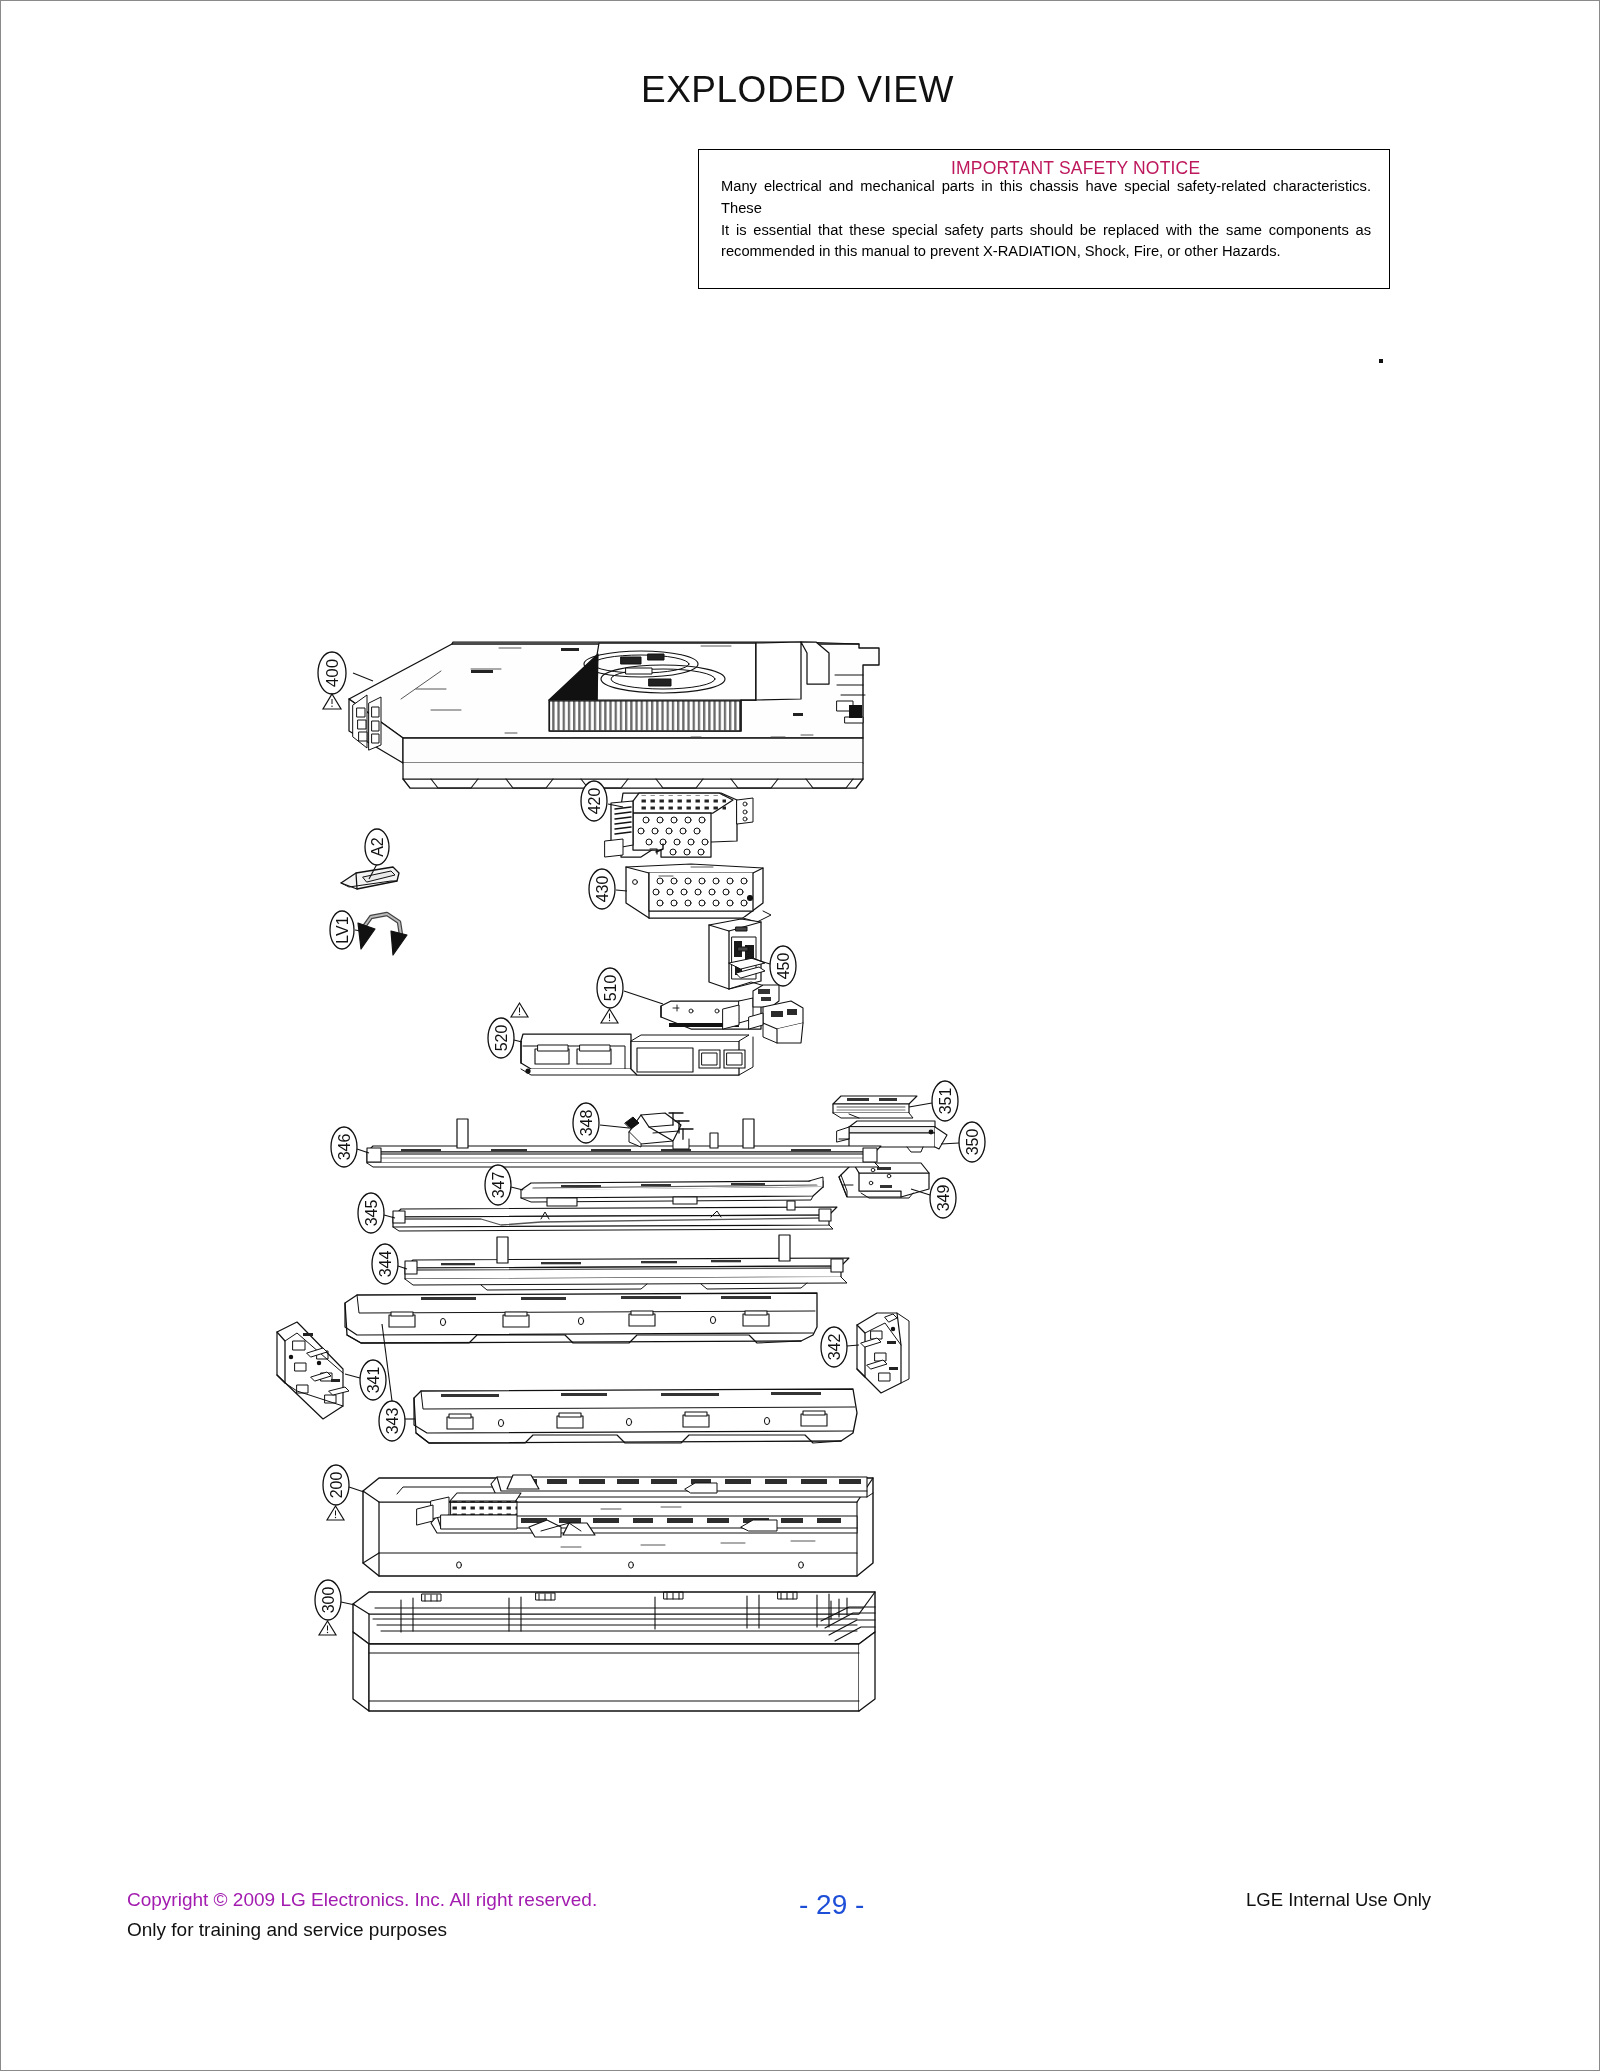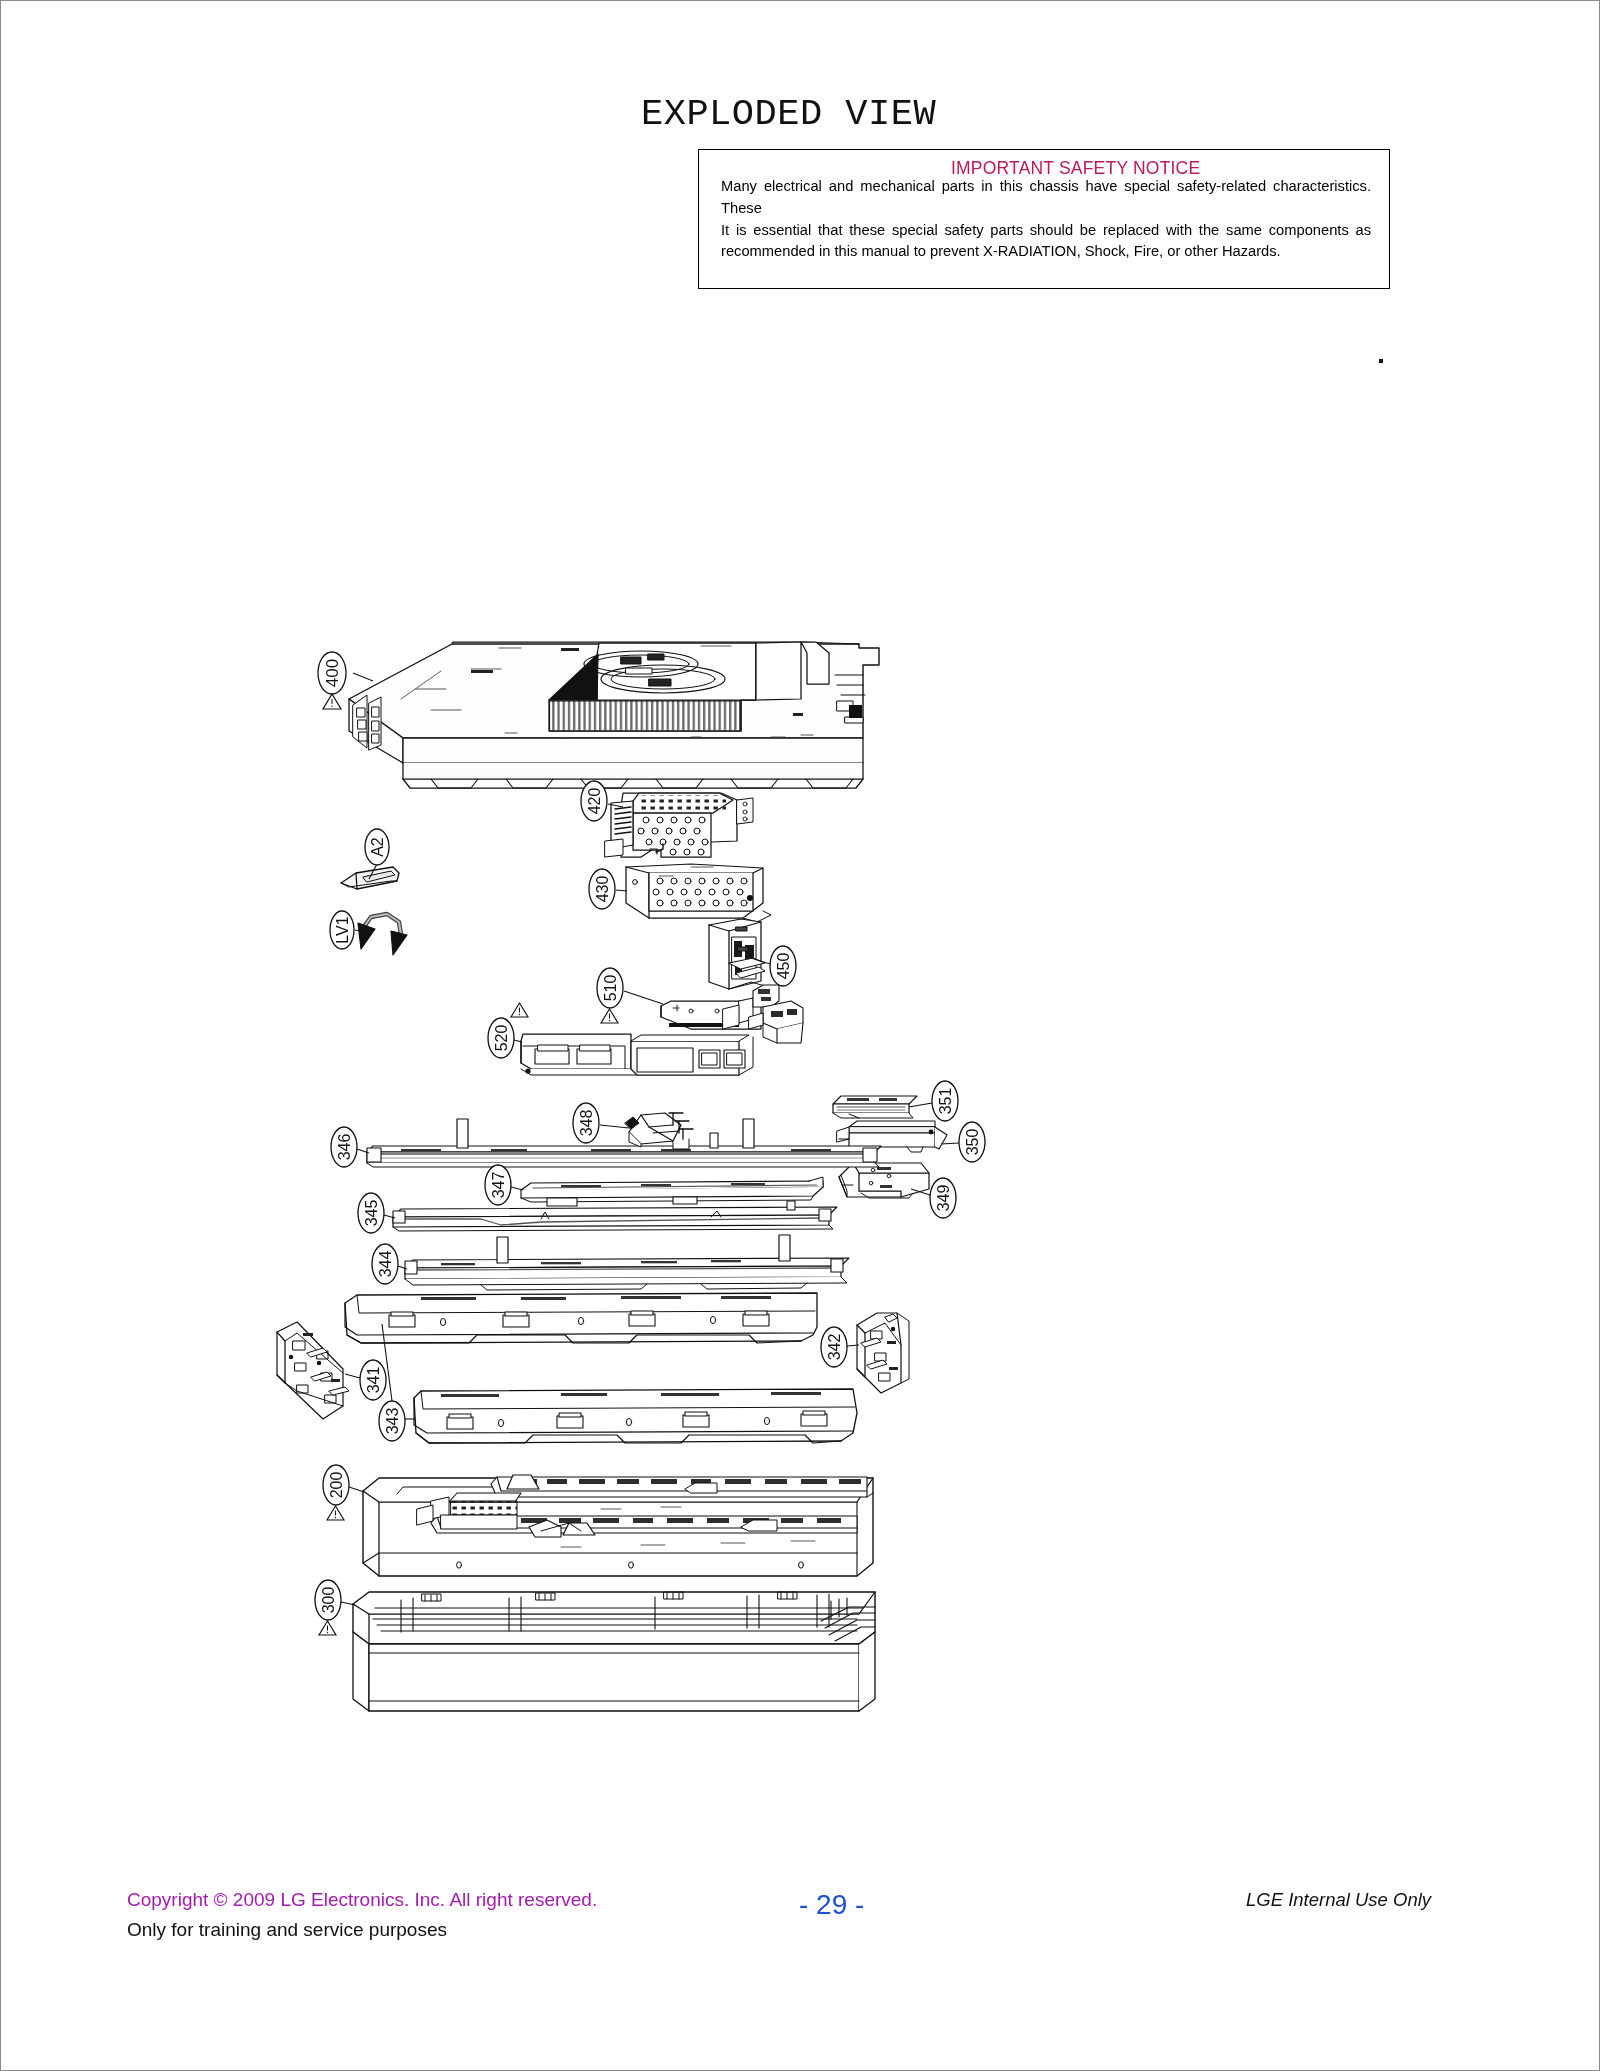--- a/index.html
+++ b/index.html
@@ -15,24 +15,23 @@
     position:absolute; inset:0;
     border:1px solid #8a8a8a;
     box-sizing:border-box;
     background:#fff;
   }
 
   
   #page-title {
     position:absolute; left:640px; top:68px;
     font-size:37px; font-weight:400; letter-spacing:0.5px;
-    font-family:Liberation Mono, monospace;
+    font-family:Liberation Sans, sans-serif;
     color:#111;
     white-space:nowrap;
-    margin-top:24px;
   }
 
   
   #safety-notice {
     position:absolute; left:697px; top:148px;
     width:692px; height:140px;
     border:1.6px solid #000;
     box-sizing:border-box;
     background:#fff;
   }
@@ -74,21 +73,21 @@
   #copyright-line2 {
     position:absolute; left:126px; top:38px;
     font-size:19px; color:#111; white-space:nowrap;
   }
   #page-number {
     position:absolute; left:798px; top:8px;
     font-size:28px; color:#1d4ed8; white-space:nowrap;
   }
   #internal-use {
     position:absolute; left:1245px; top:8px;
-    font-size:18.5px; color:#111; white-space:nowrap;font-style:italic;
+    font-size:18.5px; color:#111; white-space:nowrap;
   }
 </style>
 </head>
 <body>
 
 <div class="page">
 
   <div id="page-title">EXPLODED VIEW</div>
 
   <div id="safety-notice">

